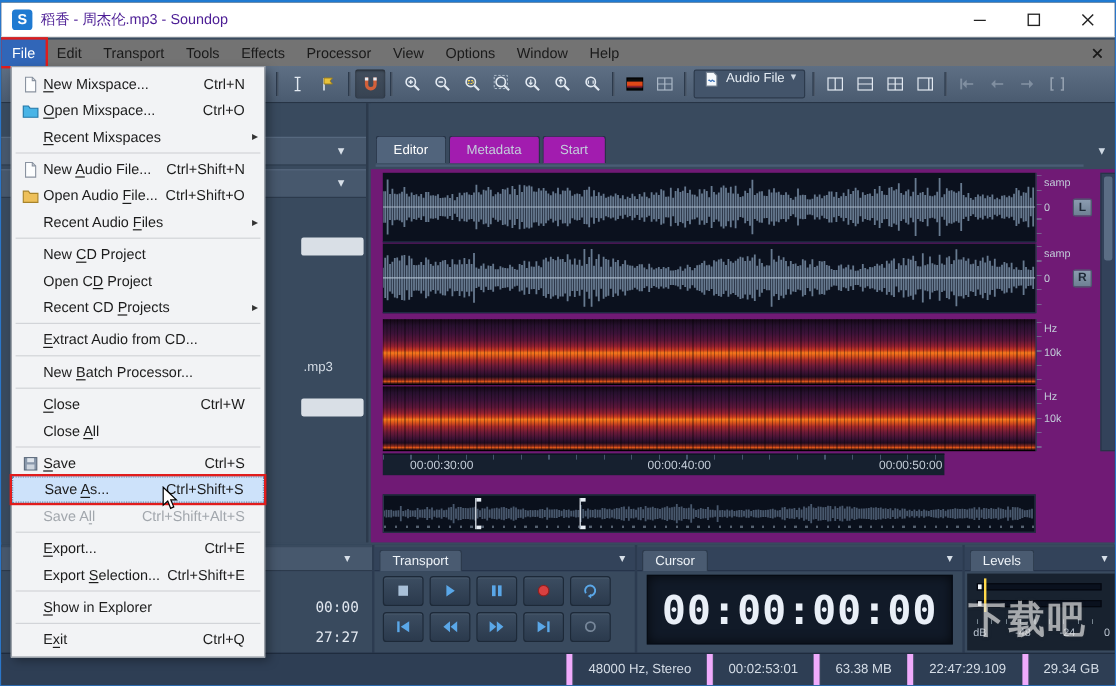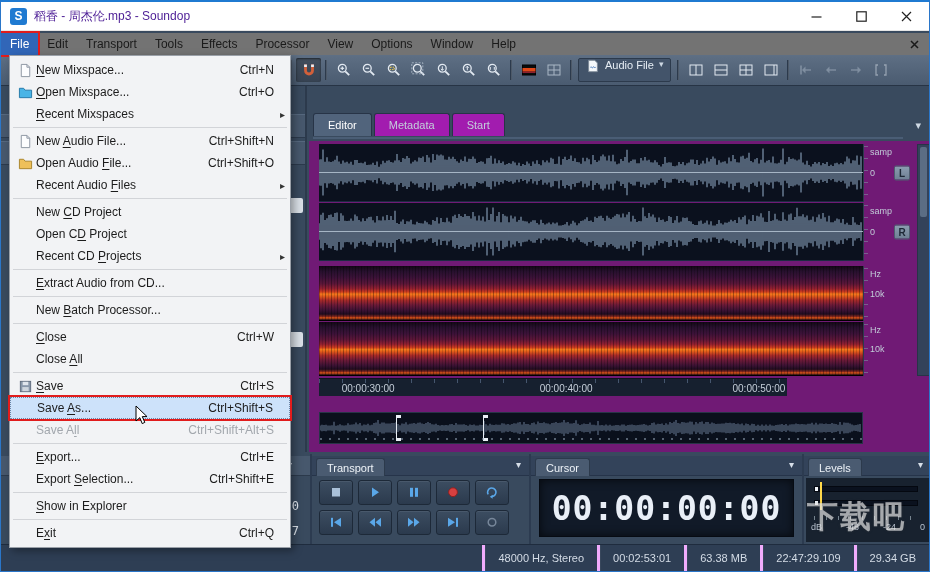--- a/index.html
+++ b/index.html
@@ -80,23 +80,23 @@
 .levels-panel{left:803px;width:127px}
 .meter-area{position:absolute;left:2px;right:2px;top:24px;bottom:2px;background:#18222f}
 .mtrack{position:absolute;left:8px;width:104px;height:6px;background:#0a111e;border:1px solid #040810}
 .mt1{top:8px}.mt2{top:22px}
 .mcap{position:absolute;left:0;top:0;width:3px;height:100%;background:#f2f7fc}
 .mpeak{position:absolute;left:14px;top:4px;width:2px;height:28px;background:#ffd84a}
 .mticks{position:absolute;left:8px;width:104px;top:38px;height:4px;background:repeating-linear-gradient(90deg,#76848f 0 1px,transparent 1px 12px)}
 .mscale{position:absolute;left:5px;right:4px;top:44px;display:flex;justify-content:space-between;font-size:9px;color:#b8c2ce}
 
 .statusbar{position:absolute;left:0;right:0;bottom:0;height:27px;background:#2e3e54;border-top:1px solid #1f2c3e;display:flex;justify-content:flex-end;align-items:center}
-.sb-item{padding:0 13px;font-size:11px;color:#d4dce6;border-left:3px solid #f0abfc;box-shadow:inset 1px 0 0 rgba(255,255,255,.05);line-height:26px}
-
-.file-menu{position:absolute;left:8px;top:53px;width:282px;background:#f2f3f5;border:1px solid #9aa0a8;box-shadow:3px 3px 8px rgba(0,0,0,.35);padding:3px 0;z-index:100;font-size:12px;color:#1c1c1c}
+.sb-item{padding:0 13px;font-size:11px;color:#d4dce6;border-left:5px solid #f0abfc;box-shadow:inset 1px 0 0 rgba(255,255,255,.05);line-height:26px}
+
+.file-menu{position:absolute;left:8px;top:53px;width:212px;background:#f2f3f5;border:1px solid #9aa0a8;box-shadow:3px 3px 8px rgba(0,0,0,.35);padding:3px 0;z-index:100;font-size:12px;color:#1c1c1c}
 .fm-row{position:relative;height:22px;display:flex;align-items:center;padding:0 16px 0 4px}
 .fm-icon{width:22px;display:flex;justify-content:center}
 .fm-label u{text-underline-offset:2px}
 .fm-short{margin-left:auto;color:#1c1c1c}
 .fm-arrow{position:absolute;right:5px;font-size:10px;color:#333}
 .fm-sep{height:5px;position:relative}
 .fm-sep::after{content:'';position:absolute;left:3px;right:3px;top:2px;border-top:1px solid #d2d4d8}
 .fm-row.disabled,.fm-row.disabled .fm-short{color:#a2a7ad}
 .fm-row.highlight{background:#cde2fa;border:1px dotted #6a86a8}
 .fm-row.annotated{box-shadow:0 0 0 2px #e11c1c;z-index:2}

